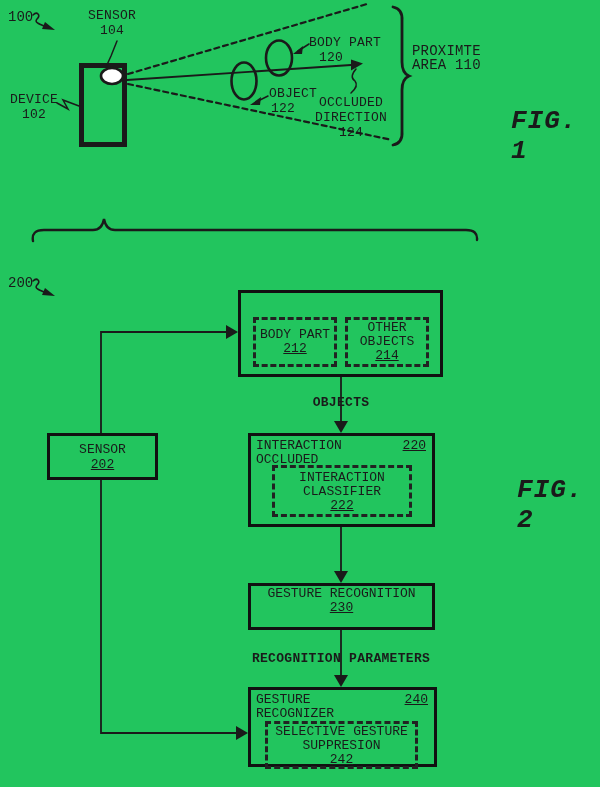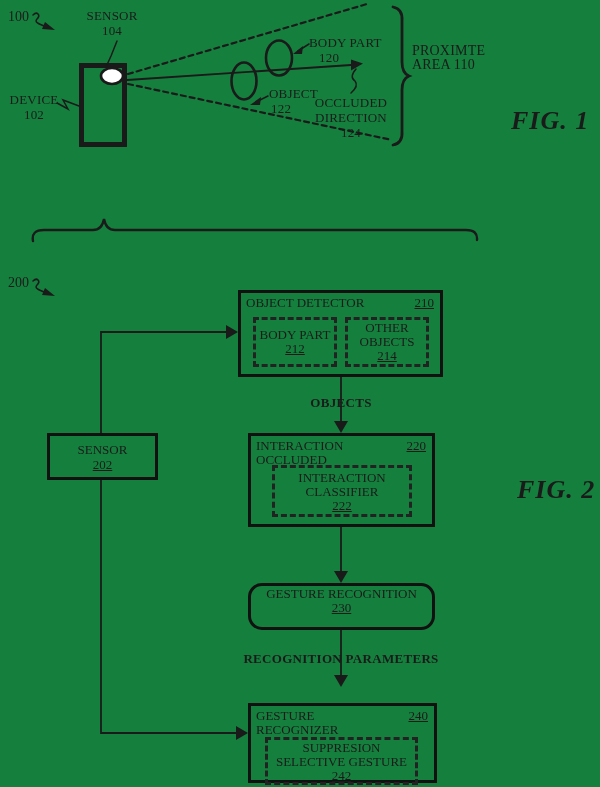--- a/index.html
+++ b/index.html
@@ -1,21 +1,21 @@
 <!DOCTYPE html>
 <html><head>
 <meta charset="utf-8">
 <style>
   * { box-sizing: border-box; margin: 0; padding: 0; }
   html,body { background:#fff; }
   #page {
     position: relative;
     width: 600px; height: 787px;
-    background: #15803d;
-    font-family: Liberation Serif, serif;
+    background: #22c55e;
+    font-family: Liberation Mono, monospace;
     color: #1a1a1a;
     overflow: hidden;
   }
   #art { position:absolute; left:0; top:0; z-index:0; }
   .txt { position:absolute; z-index:1; font-size:13px; line-height:15px; letter-spacing:0.2px; }
   .center { text-align:center; }
   .u { text-decoration: underline; }
   .figlabel {
     position:absolute; z-index:1;
     font-size:26px; font-weight:bold; font-style:italic;
@@ -151,24 +151,20 @@
   <div class="figlabel" style="left:511px; top:106px;">FIG. 1</div>
 
   <div class="refnum" style="left:8px; top:275px;">200</div>
 
   <div class="box center" style="left:47px; top:433px; width:111px; height:47px; padding-top:6px; font-size:13px; line-height:15px;">
     <span class="blk">SENSOR</span>
     <span class="blk u">202</span>
   </div>
 
   <div class="box" style="left:238px; top:290px; width:205px; height:87px;">
-    <div class="boxheader">
-      <span>OBJECT DETECTOR</span>
-      <span class="u">210</span>
-    </div>
     <div class="dashedbox" style="left:12px; top:24px; width:84px; height:50px; padding-top:8px;">
       <span class="blk">BODY PART</span>
       <span class="blk u">212</span>
     </div>
     <div class="dashedbox" style="left:104px; top:24px; width:84px; height:50px; padding-top:1px;">
       <span class="blk">OTHER</span>
       <span class="blk">OBJECTS</span>
       <span class="blk u">214</span>
     </div>
   </div>
@@ -184,37 +180,37 @@
       <span class="u">220</span>
     </div>
     <div class="dashedbox" style="left:21px; top:29px; width:140px; height:52px; padding-top:3px;">
       <span class="blk">INTERACTION</span>
       <span class="blk">CLASSIFIER</span>
       <span class="blk u">222</span>
     </div>
   </div>
 
 
-  <div class="box center" style="left:248px; top:583px; width:187px; height:47px; padding-top:1px; font-size:13px; line-height:14px;border-radius:14px;">
+  <div class="box center" style="left:248px; top:583px; width:187px; height:47px; padding-top:1px; font-size:13px; line-height:14px;">
     <span class="blk">GESTURE RECOGNITION</span>
     <span class="blk u">230</span>
   </div>
 
   <div class="flow" style="top:651px;">RECOGNITION PARAMETERS</div>
 
-  <div class="box" style="left:248px; top:687px; width:189px; height:80px;margin-top:16px;">
+  <div class="box" style="left:248px; top:687px; width:189px; height:80px;">
     <div class="boxheader">
       <span>
         <span class="blk">GESTURE</span>
         <span class="blk">RECOGNIZER</span>
       </span>
       <span class="u">240</span>
     </div>
     <div class="dashedbox" style="left:14px; top:31px; width:153px; height:48px; padding-top:1px;">
+      <span class="blk">SELECTIVE GESTURE</span>
       <span class="blk">SUPPRESION</span>
-      <span class="blk">SELECTIVE GESTURE</span>
       <span class="blk u">242</span>
     </div>
   </div>
 
   <div class="figlabel" style="left:517px; top:475px;">FIG. 2</div>
 
 </div>
 
 </body></html>

